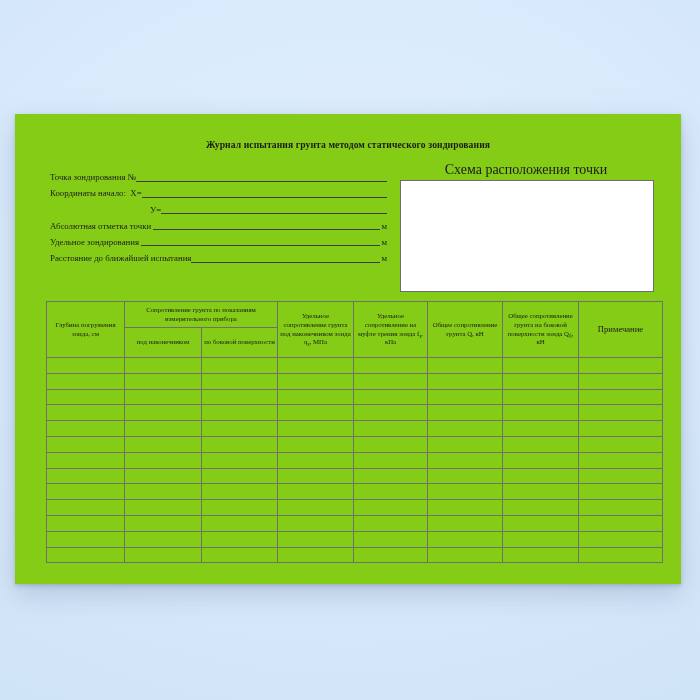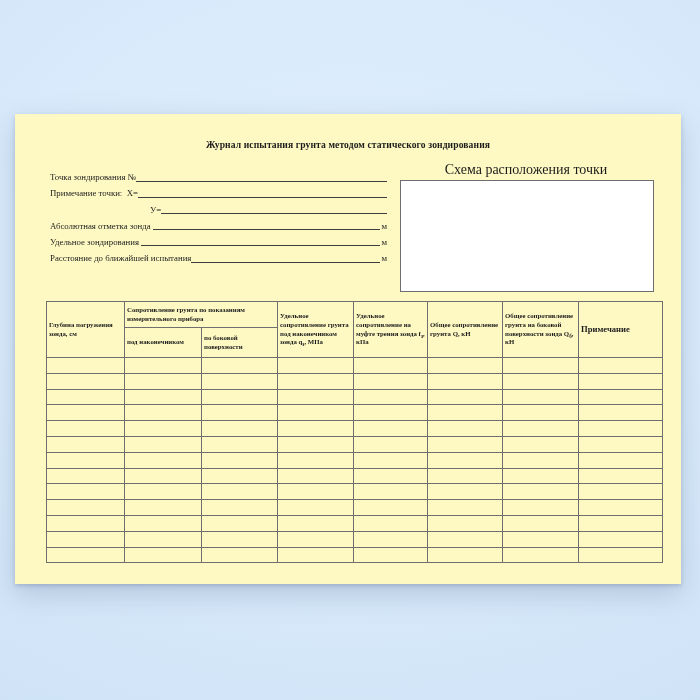--- a/index.html
+++ b/index.html
@@ -4,21 +4,21 @@
 <style>
   html,body{margin:0;padding:0;}
   body{
     width:700px;height:700px;overflow:hidden;position:relative;
     background:radial-gradient(ellipse 95% 75% at 50% 38%, #e2effd 0%, #d8eafb 55%, #cfe3f7 100%);
     font-family:"Liberation Serif", serif;
     color:#1c1c1c;
   }
   .paper{
     position:absolute;left:15px;top:114px;width:666px;height:470px;
-    background:#fef9c3;
+    background:#84cc16;
     box-shadow:0 2px 4px rgba(110,130,160,.38), 0 10px 26px rgba(110,130,160,.33);
   }
   .title{
     position:absolute;top:25px;left:0;width:100%;
     text-align:center;font-weight:bold;font-size:9.6px;letter-spacing:.1px;
   }
   .fields{position:absolute;left:35px;top:53px;width:337px;}
   .frow{display:flex;align-items:flex-end;height:16.2px;font-size:8.8px;}
   .lbl{white-space:pre;line-height:11px;font-family:Liberation Serif, serif;}
   .ind{margin-left:100px;}
@@ -34,51 +34,51 @@
   }
   table.grid{
     position:absolute;left:31px;top:187px;width:616px;
     border-collapse:collapse;table-layout:fixed;
     border:1.6px solid #565656;
   }
   table.grid th, table.grid td{
     border:1px solid #6f6f6f;padding:0 2px;
   }
   table.grid thead th{
-    font-weight:bold;font-size:6.8px;line-height:1.32;
-    text-align:left;vertical-align:middle;
+    font-weight:normal;font-size:6.8px;line-height:1.32;
+    text-align:center;vertical-align:middle;
   }
   thead tr.r1{height:26px;}
   thead tr.r2{height:30px;}
   tbody tr{height:15.8px;}
   .th-note{font-size:8.6px !important;}
   sub.sb{font-size:5.2px;line-height:0;}
 </style>
 </head>
 <body>
 
 <div class="paper">
 
   <div class="title">Журнал испытания грунта методом статического зондирования</div>
 
   <div class="fields">
     <div class="frow">
       <span class="lbl">Точка зондирования №</span>
       <span class="line"></span>
     </div>
     <div class="frow">
-      <span class="lbl">Примечание точки:  X=</span>
+      <span class="lbl">Координаты начало:  X=</span>
       <span class="line"></span>
     </div>
     <div class="frow">
       <span class="lbl ind">У=</span>
       <span class="line"></span>
     </div>
     <div class="frow">
-      <span class="lbl">Абсолютная отметка зонда </span>
+      <span class="lbl">Абсолютная отметка точки </span>
       <span class="line"></span>
       <span class="unit">м</span>
     </div>
     <div class="frow">
       <span class="lbl">Удельное зондирования </span>
       <span class="line"></span>
       <span class="unit">м</span>
     </div>
     <div class="frow">
       <span class="lbl">Расстояние до ближайшей испытания</span>

